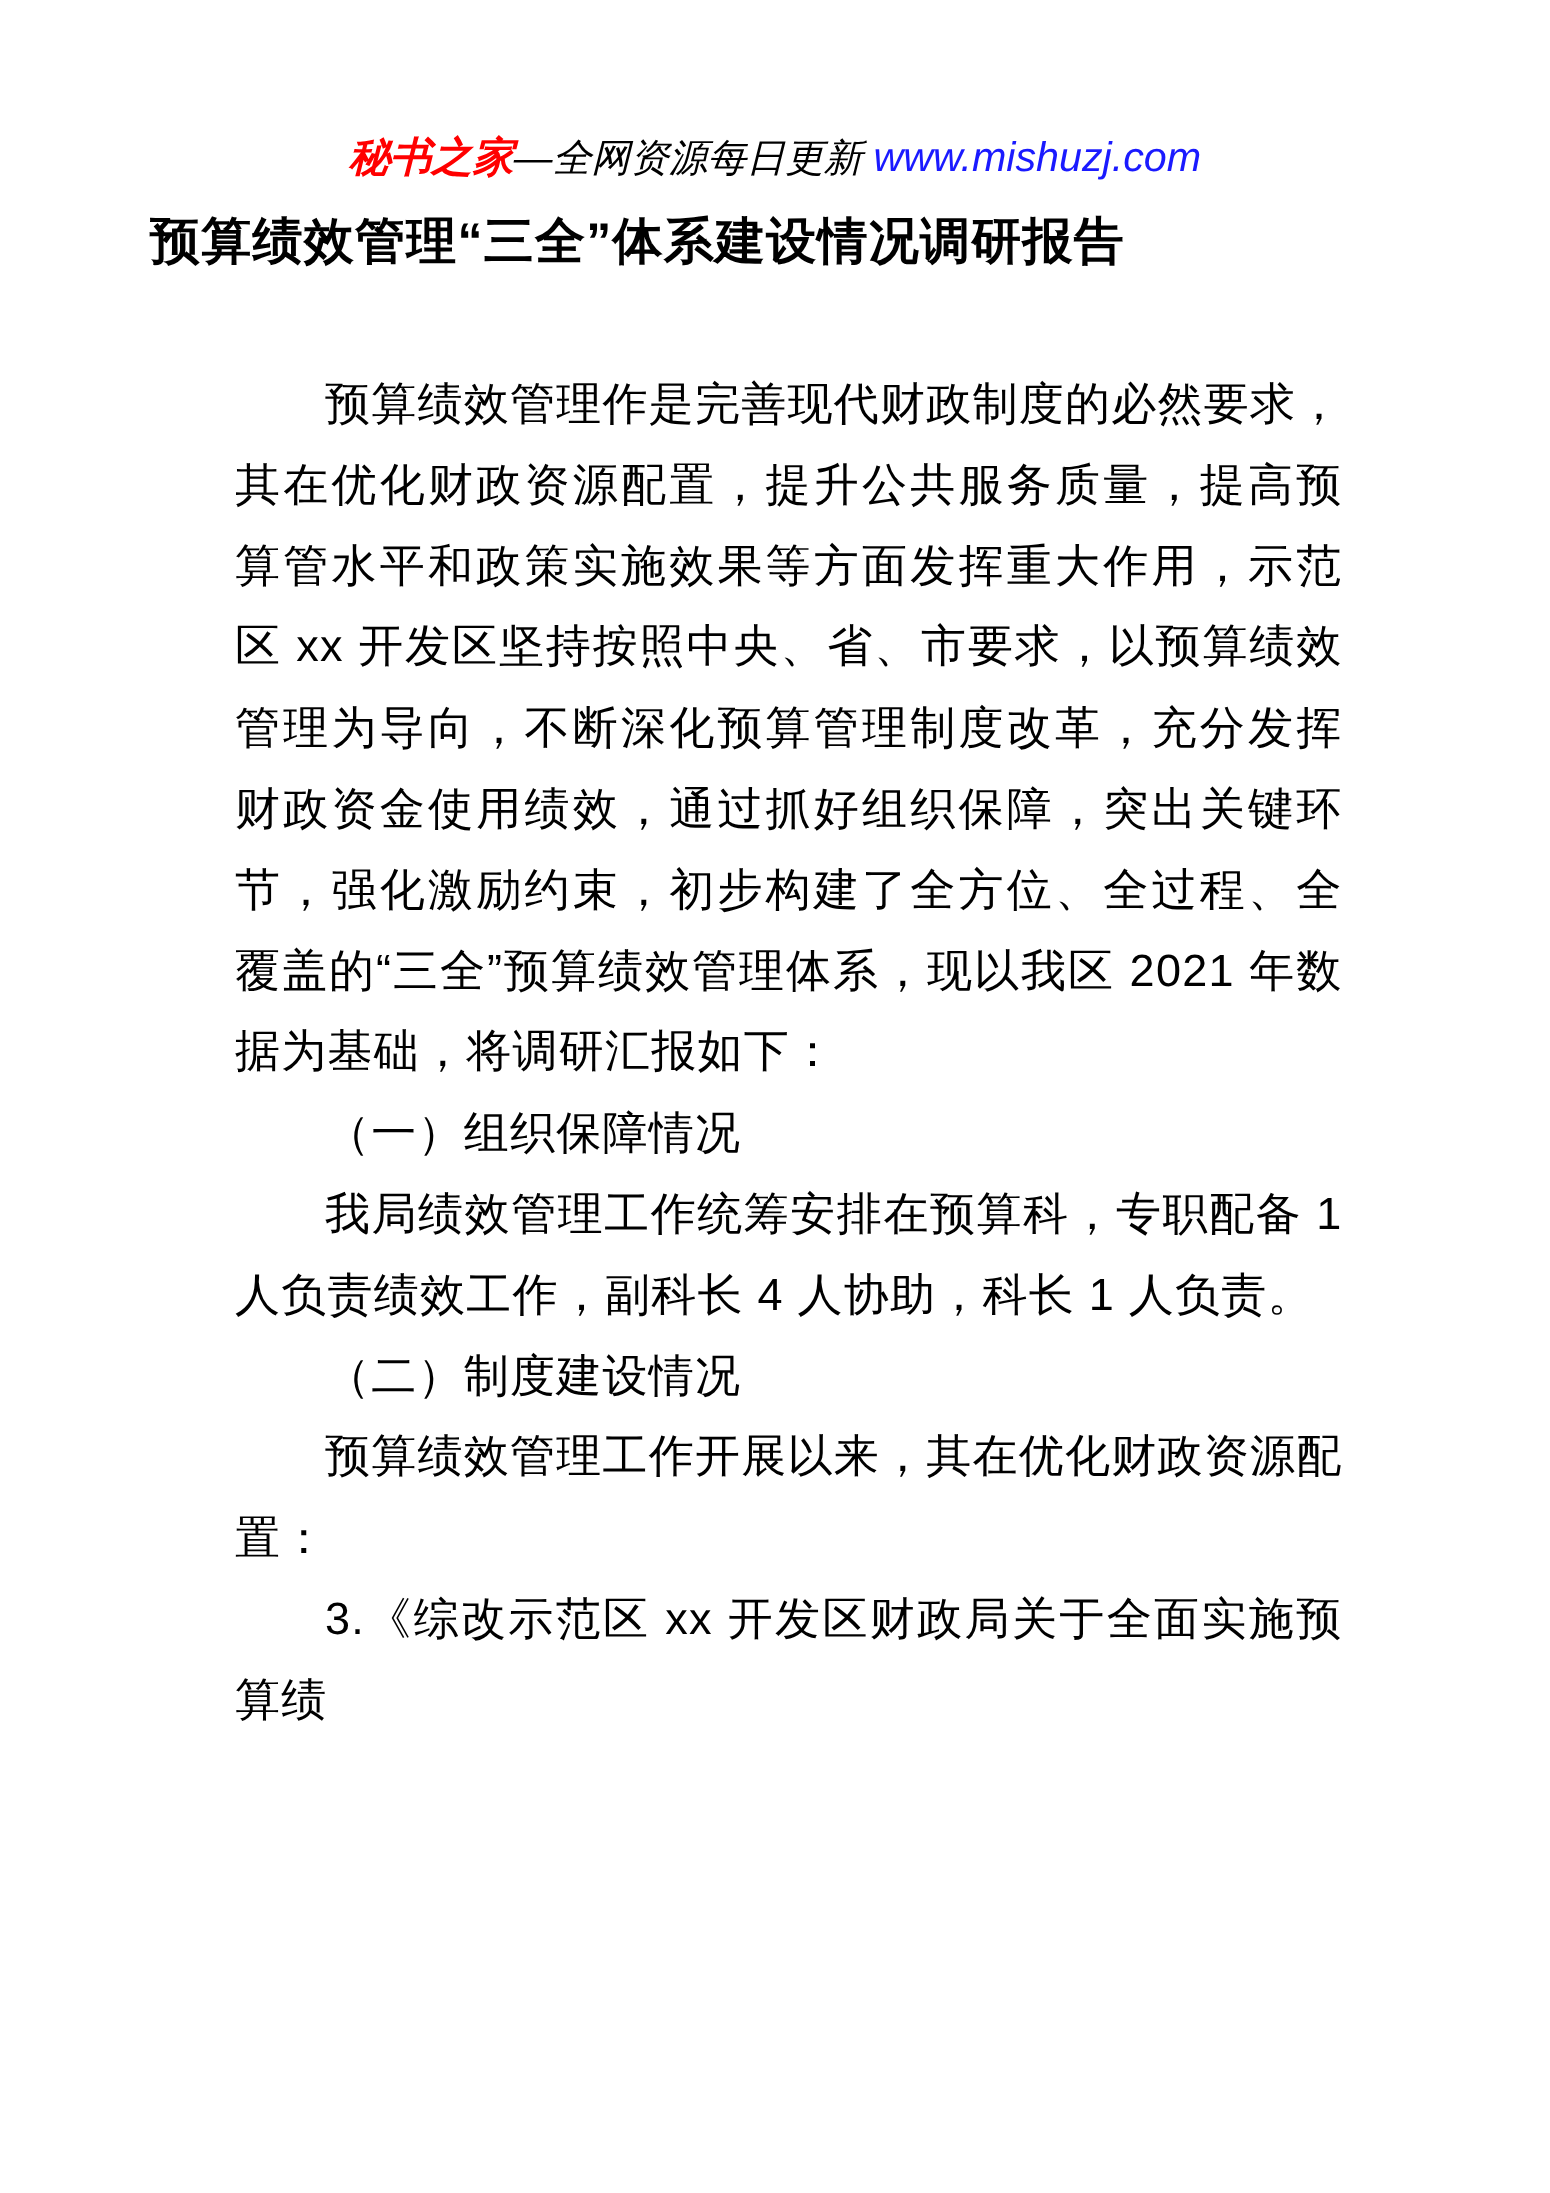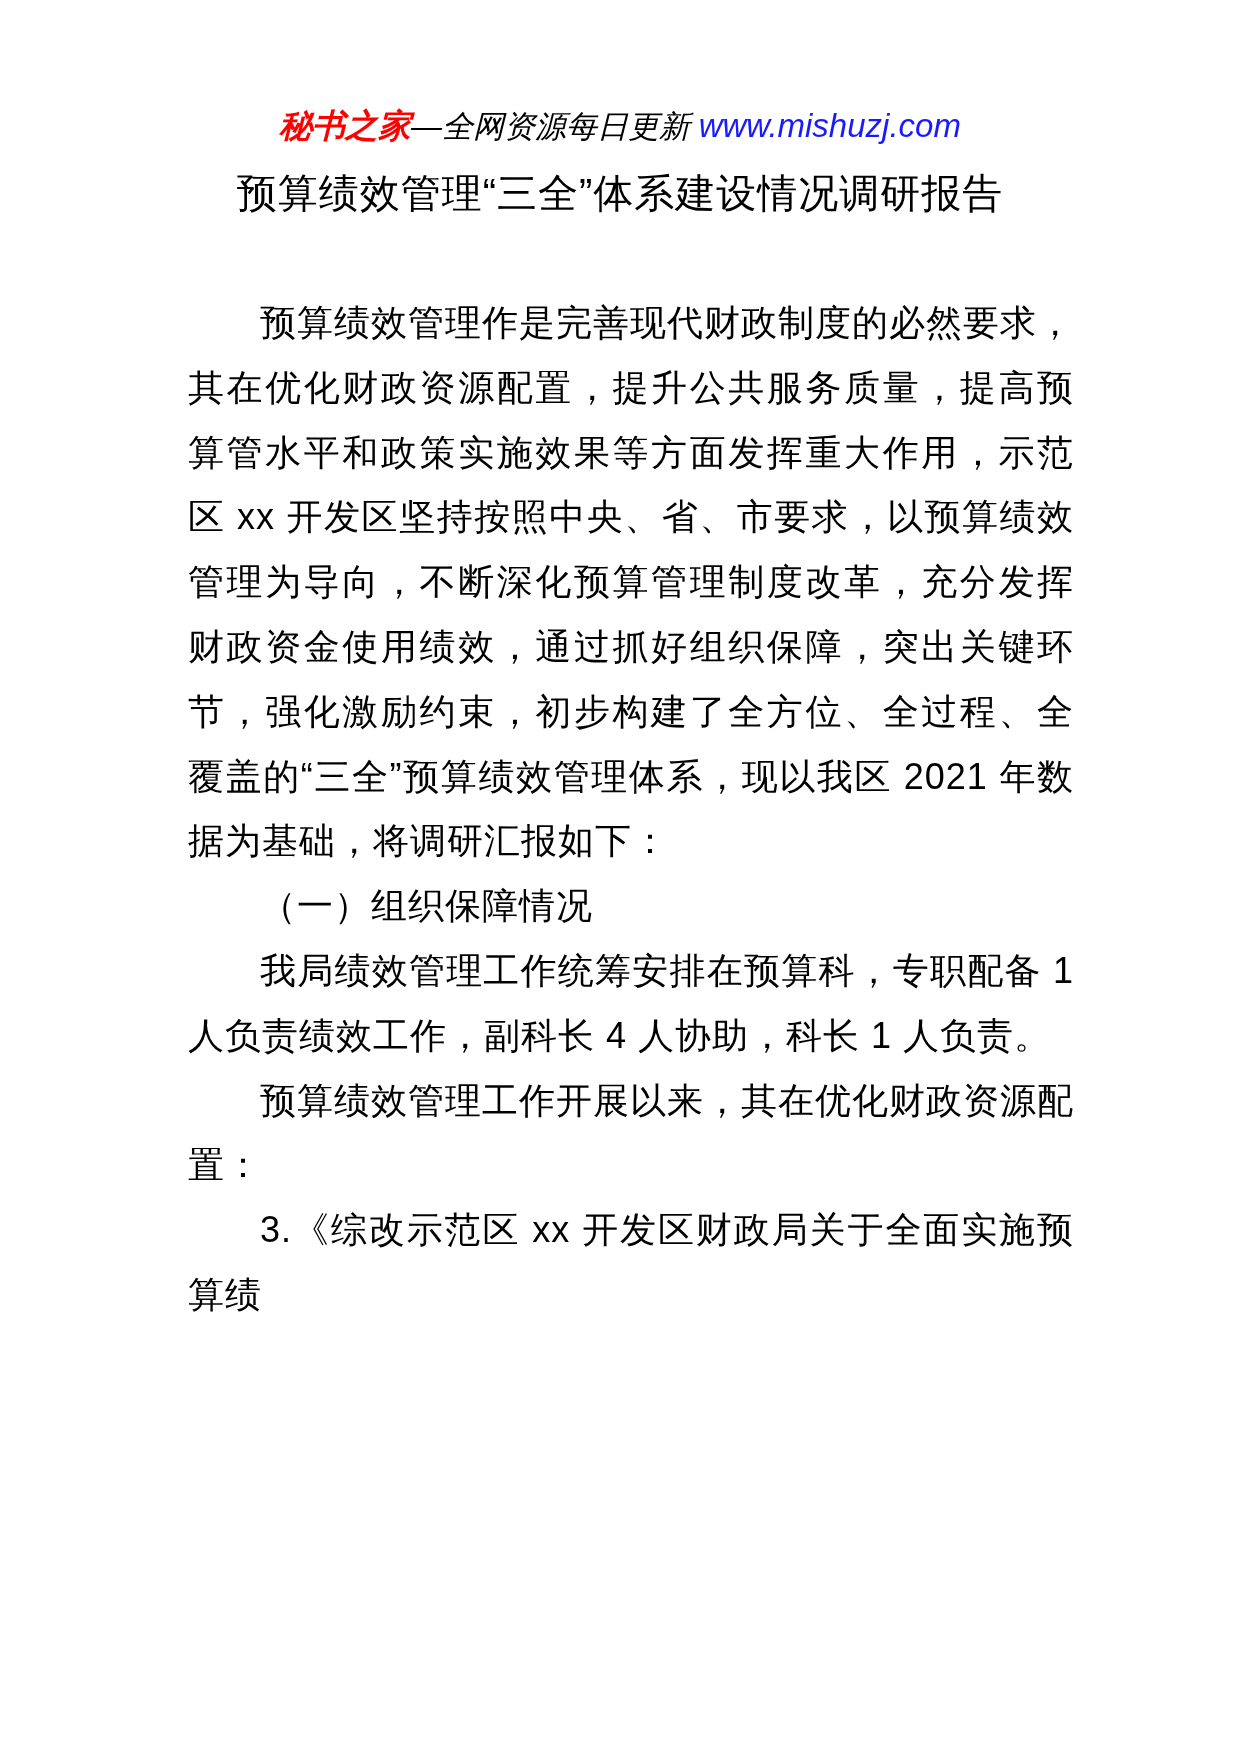--- a/index.html
+++ b/index.html
@@ -35,23 +35,22 @@
   .site-header .tagline {
     font-size: 31px;
   }
   .site-header .url {
     font-size: 33px;
     cursor: pointer;
   }
   
   .doc-title {
     margin: 18px 120px 0 120px;
-    text-align: center;
     font-size: 40px;
-    font-weight: normal;
+    font-weight: bold;
     line-height: 52px;
     letter-spacing: 1px;
   }
   
   .doc-body {
     margin: 72px 166px 0 188px; 
     font-size: 36px;
     line-height: 64.8px;
     letter-spacing: 1px;
     text-align: justify;
@@ -71,17 +70,18 @@
   <div class="site-header">
     <span class="brand" style="color: rgb(255, 0, 0);">秘书之家</span><span class="tagline" style="color: rgb(0, 0, 0);">—全网资源每日更新 </span><span class="url" style="color: rgb(26, 26, 255);">www.mishuzj.com</span>
   </div>
 
   <h1 class="doc-title">预算绩效管理“三全”体系建设情况调研报告</h1>
 
   <div class="doc-body" id="doc-body">
       <p class="para">预算绩效管理作是完善现代财政制度的必然要求，其在优化财政资源配置，提升公共服务质量，提高预算管水平和政策实施效果等方面发挥重大作用，示范区 xx 开发区坚持按照中央、省、市要求，以预算绩效管理为导向，不断深化预算管理制度改革，充分发挥财政资金使用绩效，通过抓好组织保障，突出关键环节，强化激励约束，初步构建了全方位、全过程、全覆盖的“三全”预算绩效管理体系，现以我区 2021 年数据为基础，将调研汇报如下：</p>
       <p class="heading2-line">（一）组织保障情况</p>
       <p class="para">我局绩效管理工作统筹安排在预算科，专职配备 1 人负责绩效工作，副科长 4 人协助，科长 1 人负责。</p>
+      <p class="heading2-line">（二）制度建设情况</p>
       <p class="para">预算绩效管理工作开展以来，其在优化财政资源配置：</p>
       <p class="para">3.《综改示范区 xx 开发区财政局关于全面实施预算绩</p>
     </div>
 
 </div>
 
 </body></html>

